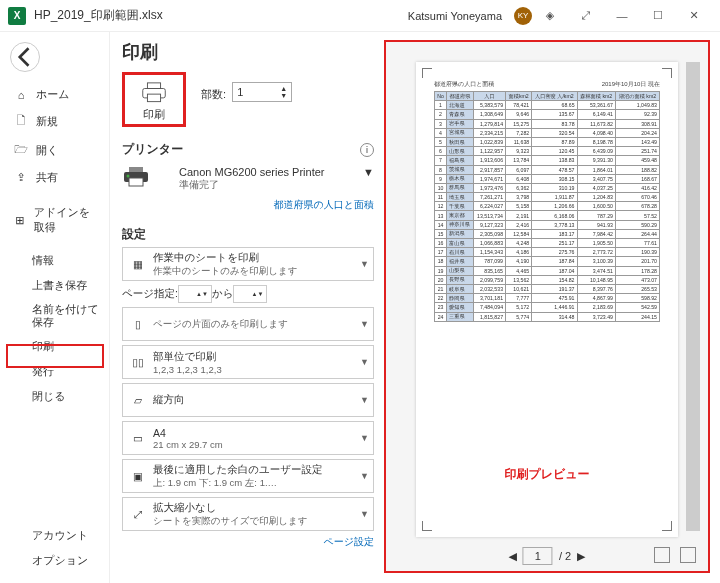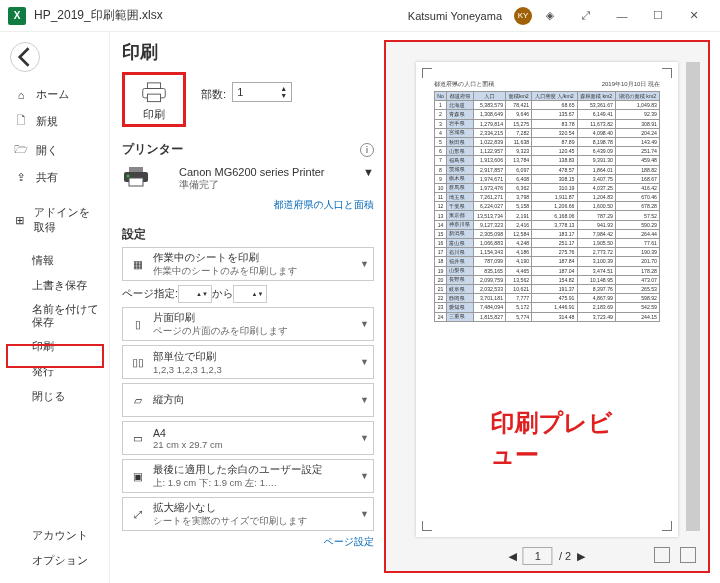--- a/index.html
+++ b/index.html
@@ -48,21 +48,21 @@
 .corner.tl { top: 4px; left: 4px; border-right: none; border-bottom: none; }
 .corner.tr { top: 4px; right: 4px; border-left: none; border-bottom: none; }
 .corner.bl { bottom: 4px; left: 4px; border-right: none; border-top: none; }
 .corner.br { bottom: 4px; right: 4px; border-left: none; border-top: none; }
 .tbl-title-row { display: flex; justify-content: space-between; font-size: 6px; margin: 0 0 2px; color: #444; }
 table.data { width: 100%; border-collapse: collapse; font-size: 5.2px; }
 table.data th, table.data td { border: 1px solid #999; padding: 0.6px 2px; text-align: right; white-space: nowrap; overflow: hidden; }
 table.data th { background: #c9d8ea; text-align: center; font-weight: normal; }
 table.data td.c1 { text-align: center; }
 table.data td.c2 { text-align: left; background: #c9d8ea; }
-.prev-label { position: absolute; bottom: 100px; left: 50%; transform: translateX(-50%); font-size: 24px; color: #e02020; font-weight: 600; margin-left: 16px; }
+.prev-label { position: absolute; bottom: 88px; left: 50%; transform: translateX(-50%); font-size: 12px; color: #e02020; font-weight: 600; }
 .pager { position: absolute; bottom: 6px; left: 50%; transform: translateX(-50%); display: flex; align-items: center; gap: 6px; font-size: 11px; }
 .pager .pnum { border: 1px solid #aaa; width: 30px; height: 18px; display: inline-flex; align-items: center; justify-content: center; }
 .prev-scroll { position: absolute; right: 8px; top: 20px; bottom: 40px; width: 14px; background: #eee; }
 .prev-scroll .thumb { background: #ccc; height: 100%; }
 .zoom-icons { position: absolute; right: 12px; bottom: 8px; display: flex; gap: 10px; }
 .zoom-icons span { display: inline-flex; width: 16px; height: 16px; border: 1px solid #888; }
 </style>
 </head>
 <body>
 
@@ -196,21 +196,20 @@
         </span>
       <span>から</span>
       <span class="pbox">
           <span style="font-size:6px">▲▼</span>
         </span>
     </div>
 
     <div class="setting-row">
       <span class="sicon">▯</span>
       <div class="smain">
-          <div>片面印刷</div>
           <div class="ssub">ページの片面のみを印刷します</div>
         </div>
       <span class="sarrow">▼</span>
     </div>
 
     <div class="setting-row">
       <span class="sicon">▯▯</span>
       <div class="smain">
           <div>部単位で印刷</div>
           <div class="ssub">1,2,3   1,2,3   1,2,3</div>

